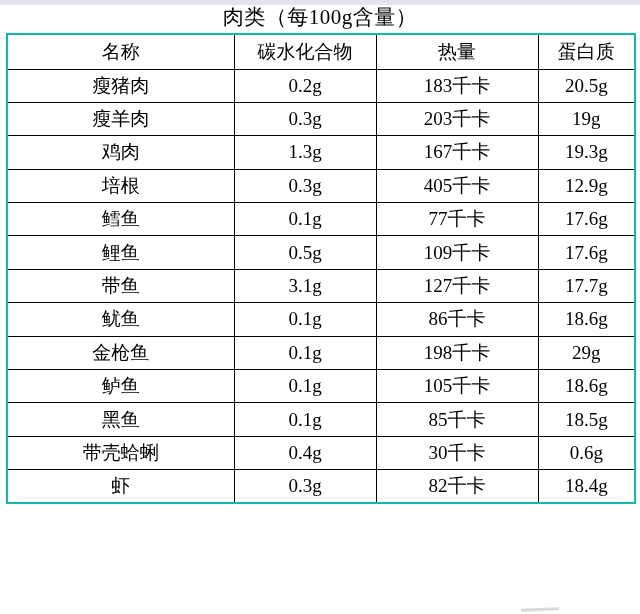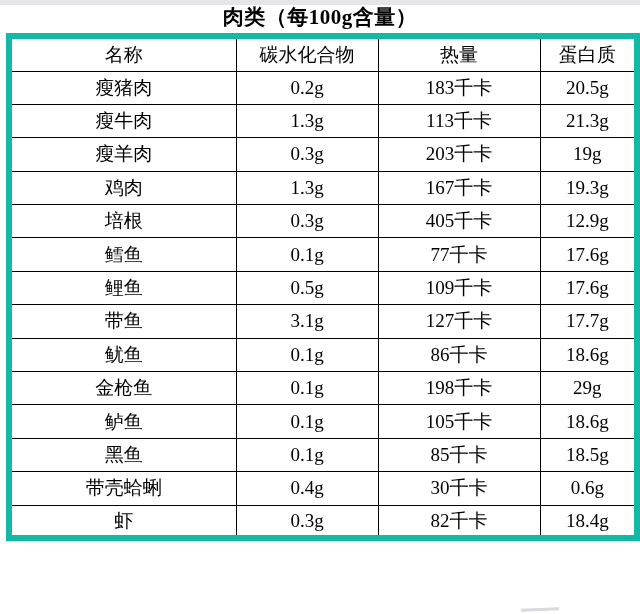--- a/index.html
+++ b/index.html
@@ -24,32 +24,32 @@
     height: 5px;
     background: #e4e4ea;
   }
   .title {
     position: absolute;
     top: 3px;
     left: 0;
     width: 640px;
     text-align: center;
     font-size: 21px;
-    font-weight: bold;
+    font-weight: normal;
     letter-spacing: 0.5px;
     line-height: 28px;
   }
   table.nutrition {
     position: absolute;
     top: 33px;
     left: 6px;
     width: 628px;
     border-collapse: collapse;
     table-layout: fixed;
-    border: 6px solid #14b8a6;
+    border: 2px solid #14b8a6;
   }
   table.nutrition th,
   table.nutrition td {
     border: 1.5px solid #000000;
     text-align: center;
     vertical-align: middle;
     padding: 0;
     font-size: 19px;
     font-weight: normal;
     overflow: hidden;
@@ -96,26 +96,20 @@
           <th>热量</th>
           <th>蛋白质</th>
         </tr>
     </thead>
     <tbody>
         <tr>
           <td>瘦猪肉</td>
           <td>0.2g</td>
           <td>183千卡</td>
           <td>20.5g</td>
-        </tr>
-        <tr>
-          <td>瘦牛肉</td>
-          <td>1.3g</td>
-          <td>113千卡</td>
-          <td>21.3g</td>
         </tr>
         <tr>
           <td>瘦羊肉</td>
           <td>0.3g</td>
           <td>203千卡</td>
           <td>19g</td>
         </tr>
         <tr>
           <td>鸡肉</td>
           <td>1.3g</td>

